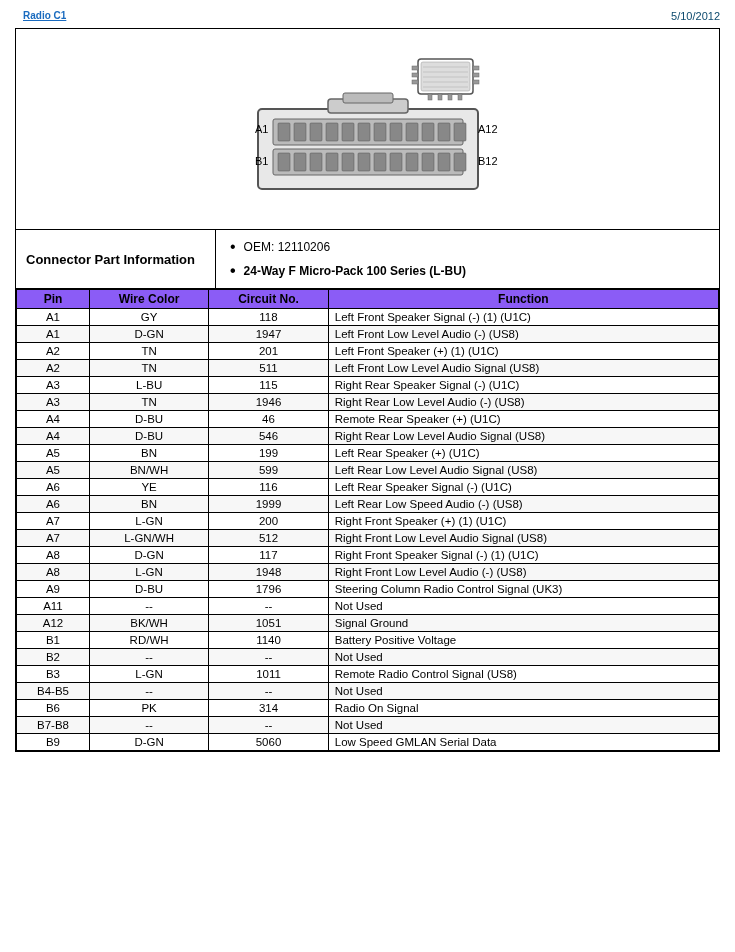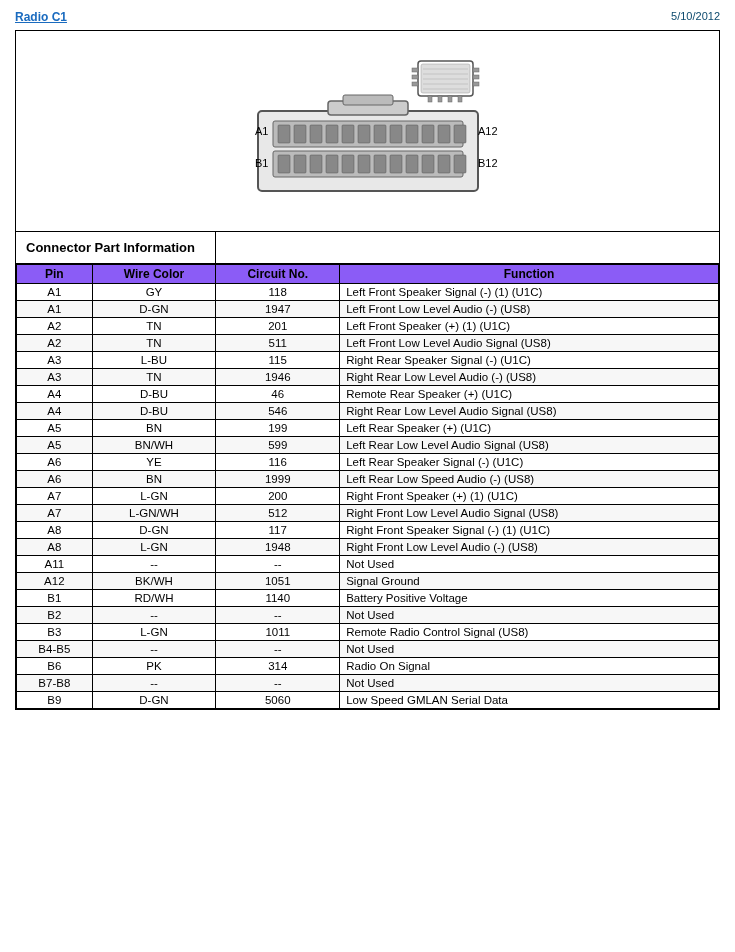--- a/index.html
+++ b/index.html
@@ -12,23 +12,24 @@
       padding: 10px 15px;
     }
     .header-row {
       display: flex;
       justify-content: space-between;
       align-items: flex-start;
       margin-bottom: 6px;
     }
     .title {
       color: #1a6bbf;
-      font-size: 12px;
+      font-size: 10px;
       font-weight: bold;
       text-decoration: underline;
+      margin-left: 8px;
     }
     .date {
       font-size: 11px;
       color: #0c4a6e;
     }
     .outer-box {
       border: 1px solid #000;
       width: 100%;
     }
     
@@ -190,20 +191,28 @@
       <text x="57" y="84" font-size="11" font-family="Arial" fill="#000">A1</text>
       <text x="280" y="84" font-size="11" font-family="Arial" fill="#000">A12</text>
       <text x="57" y="116" font-size="11" font-family="Arial" fill="#000">B1</text>
       <text x="280" y="116" font-size="11" font-family="Arial" fill="#000">B12</text>
     </svg>
   </div>
 
   <div class="info-section">
     <div class="connector-info-cell">
       <span class="connector-info-label">Connector Part Information</span>
+    </div>
+    <div class="oem-info-cell">
+      <div class="oem-line">
+        <span>OEM:</span>&nbsp;<span>12110206</span>
+      </div>
+      <div class="series-line">
+        <span>24-Way F Micro-Pack 100 Series (L-BU)</span>
+      </div>
     </div>
   </div>
 
   <table>
     <thead>
       <tr>
         <th>Pin</th>
         <th>Wire Color</th>
         <th>Circuit No.</th>
         <th>Function</th>
@@ -300,20 +309,26 @@
           <td>117</td>
           <td>Right Front Speaker Signal (-) (1) (U1C)</td>
         </tr>
         <tr style="background: rgb(247, 247, 247);">
           <td>A8</td>
           <td>L-GN</td>
           <td>1948</td>
           <td>Right Front Low Level Audio (-) (US8)</td>
         </tr>
         <tr style="background: rgb(255, 255, 255);">
+          <td>A9</td>
+          <td>D-BU</td>
+          <td>1796</td>
+          <td>Steering Column Radio Control Signal (UK3)</td>
+        </tr>
+        <tr style="background: rgb(255, 255, 255);">
           <td>A11</td>
           <td>--</td>
           <td>--</td>
           <td>Not Used</td>
         </tr>
         <tr style="background: rgb(247, 247, 247);">
           <td>A12</td>
           <td>BK/WH</td>
           <td>1051</td>
           <td>Signal Ground</td>

